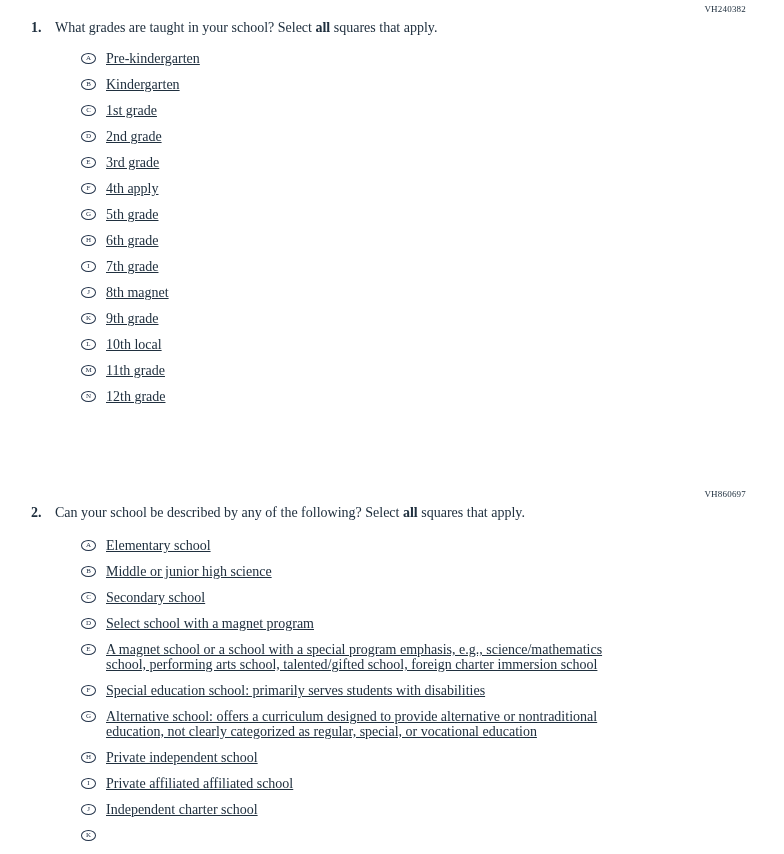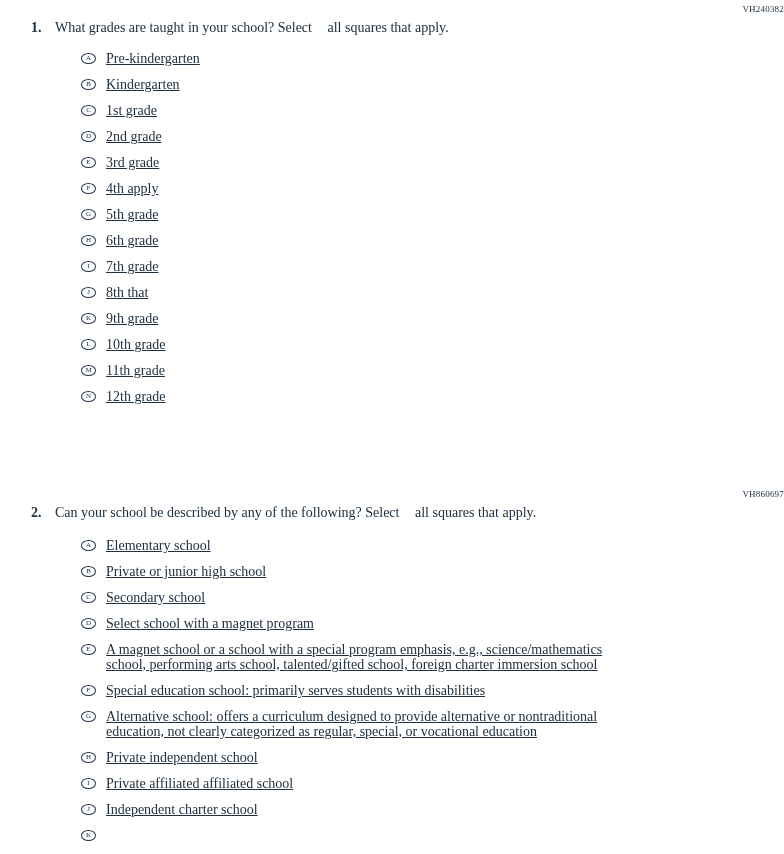--- a/index.html
+++ b/index.html
@@ -15,35 +15,36 @@
     font-family: "Liberation Serif", serif;
     color: #20303f;
     font-size: 14px;
   }
   .q-section { position: absolute; left: 0; right: 0; }
   .q-section.first  { top: 4px; }
   .q-section.second { top: 489px; }
 
   .acc-id {
     text-align: right;
+    margin-right: 38px;
     font-size: 9px;
     letter-spacing: 0.2px;
     line-height: 11px;
     color: #20303f;
   }
   .q-head {
     display: flex;
     margin: 4px 36px 0 31px;
     line-height: 17px;
   }
   .q-num {
     flex: 0 0 24px;
     font-weight: bold;
   }
-  .q-text b { font-weight: normal; margin-left: 12px; }
+  .q-text b { font-weight: bold; }
 
   .options { margin: 15px 36px 0 81px; }
   .q-section.second .options { margin-top: 17px; }
 
   .opt {
     display: flex;
     align-items: flex-start;
     margin-bottom: 11px;
     line-height: 15px;
     cursor: default;
@@ -136,33 +137,33 @@
       <div class="opt">
           <span class="bubble">
             <i>I</i>
           </span>
           <span class="opt-label">7th grade</span>
         </div>
       <div class="opt">
           <span class="bubble">
             <i>J</i>
           </span>
-          <span class="opt-label">8th that</span>
+          <span class="opt-label">8th magnet</span>
         </div>
       <div class="opt">
           <span class="bubble">
             <i>K</i>
           </span>
           <span class="opt-label">9th grade</span>
         </div>
       <div class="opt">
           <span class="bubble">
             <i>L</i>
           </span>
-          <span class="opt-label">10th grade</span>
+          <span class="opt-label">10th local</span>
         </div>
       <div class="opt">
           <span class="bubble">
             <i>M</i>
           </span>
           <span class="opt-label">11th grade</span>
         </div>
       <div class="opt">
           <span class="bubble">
             <i>N</i>
@@ -182,21 +183,21 @@
       <div class="opt">
           <span class="bubble">
             <i>A</i>
           </span>
           <span class="opt-label">Elementary school</span>
         </div>
       <div class="opt">
           <span class="bubble">
             <i>B</i>
           </span>
-          <span class="opt-label">Private or junior high school</span>
+          <span class="opt-label">Middle or junior high science</span>
         </div>
       <div class="opt">
           <span class="bubble">
             <i>C</i>
           </span>
           <span class="opt-label">Secondary school</span>
         </div>
       <div class="opt">
           <span class="bubble">
             <i>D</i>

